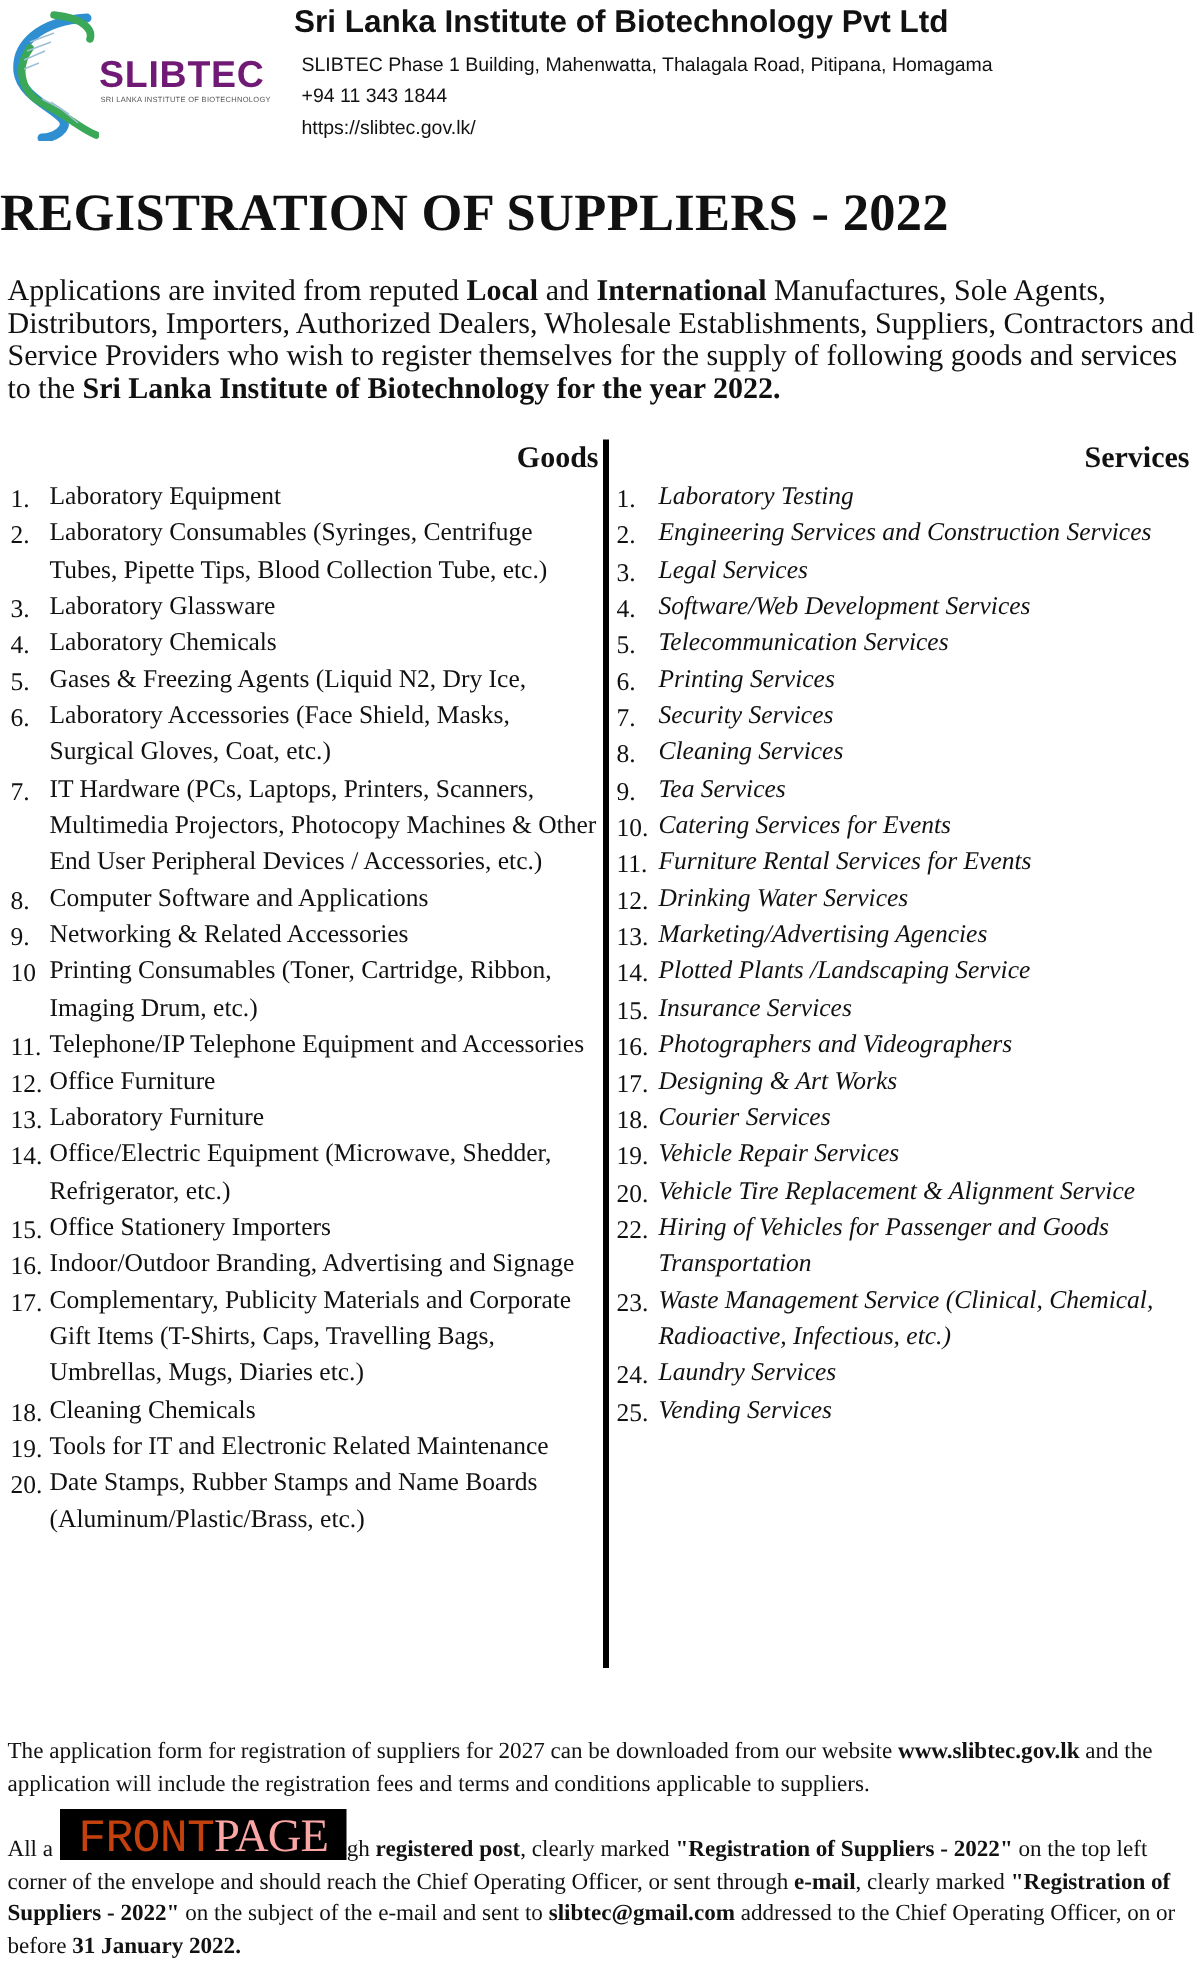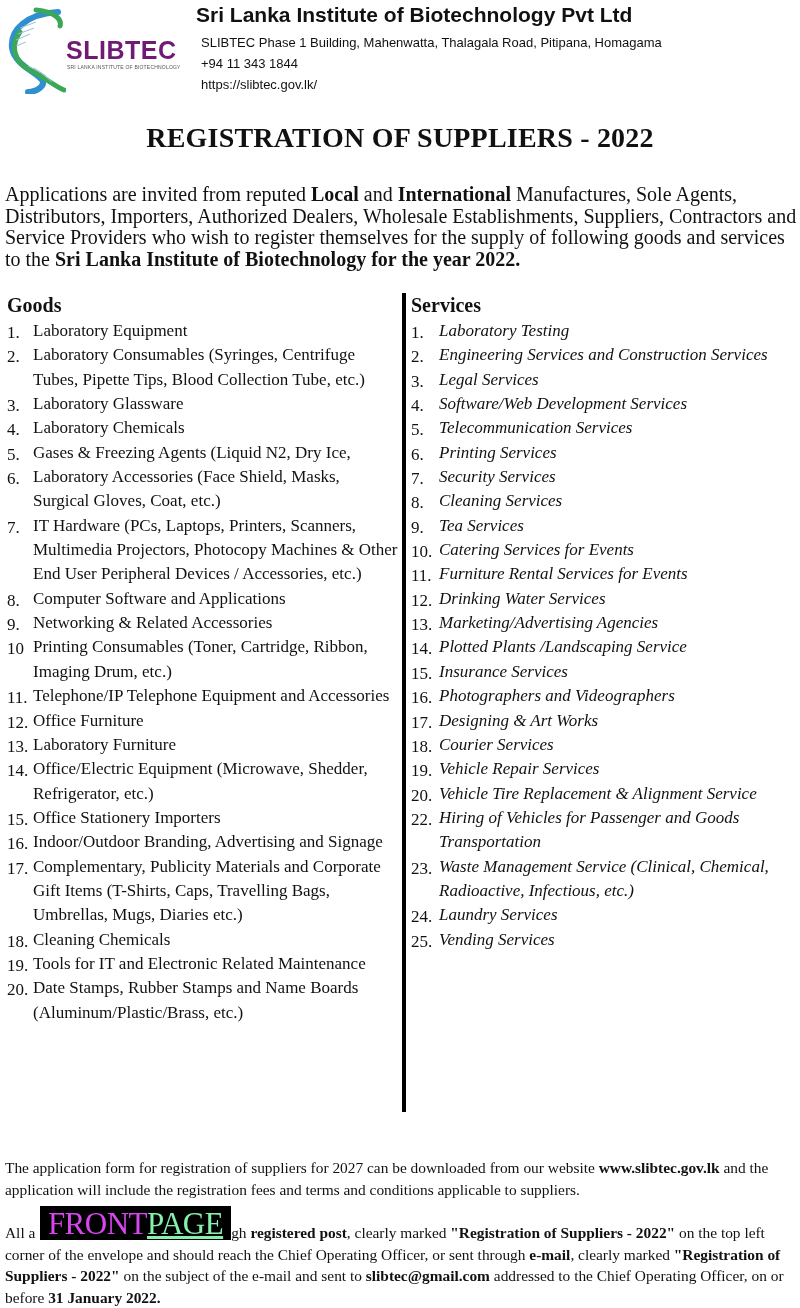--- a/index.html
+++ b/index.html
@@ -7,40 +7,40 @@
     .sans { font-family: "Liberation Sans", "DejaVu Sans", sans-serif; }
     .serif { font-family: "Liberation Serif", "DejaVu Serif", serif; }
 
     
     .logo { position: absolute; left: 6px; top: 6px; width: 178px; height: 88px; }
     .logo-word { position: absolute; left: 60px; top: 30px; font-family: "Liberation Sans", sans-serif; font-weight: bold; font-size: 25px; color: #701a75; letter-spacing: 0.5px; }
     .logo-sub { position: absolute; left: 61px; top: 58px; font-family: "Liberation Sans", sans-serif; font-size: 5px; color: #555; letter-spacing: 0.2px; white-space: nowrap; }
     .org-name { position: absolute; left: 196px; top: 3px; font-size: 21px; font-weight: bold; white-space: nowrap; }
     .org-line { position: absolute; left: 201px; font-size: 13px; white-space: nowrap; }
 
-    .doc-title { position: absolute; left: 0; width: 800px; top: 122px; text-align: center; font-size: 28px; font-weight: bold; letter-spacing: 0.2px; }
+    .doc-title { position: absolute; left: 0; width: 800px; top: 122px; font-size: 35px; font-weight: bold; letter-spacing: 0.2px; }
 
     .intro { position: absolute; left: 5px; top: 184px; width: 792px; font-size: 20px; line-height: 21.7px; }
 
     
-    .col-title { position: absolute; font-size: 20px; font-weight: bold; text-align: left; top: 294px; }
+    .col-title { position: absolute; font-size: 20px; font-weight: bold; text-align: right; top: 294px; }
     .divider { position: absolute; left: 402px; top: 293px; width: 4px; height: 819px; background: #000; }
     .list { position: absolute; top: 319px; margin: 0; padding: 0; list-style: none; font-size: 17px; line-height: 24.35px; }
     .list li { position: relative; }
     .num { position: absolute; left: 0; top: 2px; }
     .txt { display: block; }
     .goods { left: 7px; width: 392px; }
     .goods .txt { margin-left: 26px; }
     .services { left: 411px; width: 389px; }
     .services .txt { margin-left: 28px; font-style: italic; }
 
     .para { position: absolute; left: 5px; width: 792px; font-size: 15.4px; line-height: 21.7px; }
     .badge { position: absolute; left: 40px; top: 1206px; width: 191px; height: 34px; background: #000; font-family: "Liberation Serif", serif; font-size: 31px; line-height: 36px; text-align: center; letter-spacing: -0.5px; }
-    .badge .w { color: #d946ef; }
-    .badge .r { color: #86efac; text-decoration: underline; }
+    .badge .w { color: #c2410c; font-family: Liberation Mono, monospace; }
+    .badge .r { color: #fca5a5; }
   </style>
 </head>
 <body>
 
 <div class="logo">
   <svg width="60" height="88" viewBox="0 0 60 88">
     <path d="M52 6 C 20 8, 4 24, 6 42 C 8 58, 30 66, 36 74 C 40 80, 30 86, 22 86" fill="none" stroke="#2f8fd0" stroke-width="6" stroke-linecap="round"></path>
     <path d="M30 4 C 50 6, 56 14, 54 20 M14 26 C 4 40, 8 56, 24 64 C 40 72, 48 80, 58 84" fill="none" stroke="#3aa856" stroke-width="5" stroke-linecap="round"></path>
     <g stroke="#9dbfd6" stroke-width="1">
       <line x1="14" y1="22" x2="30" y2="16"></line>

